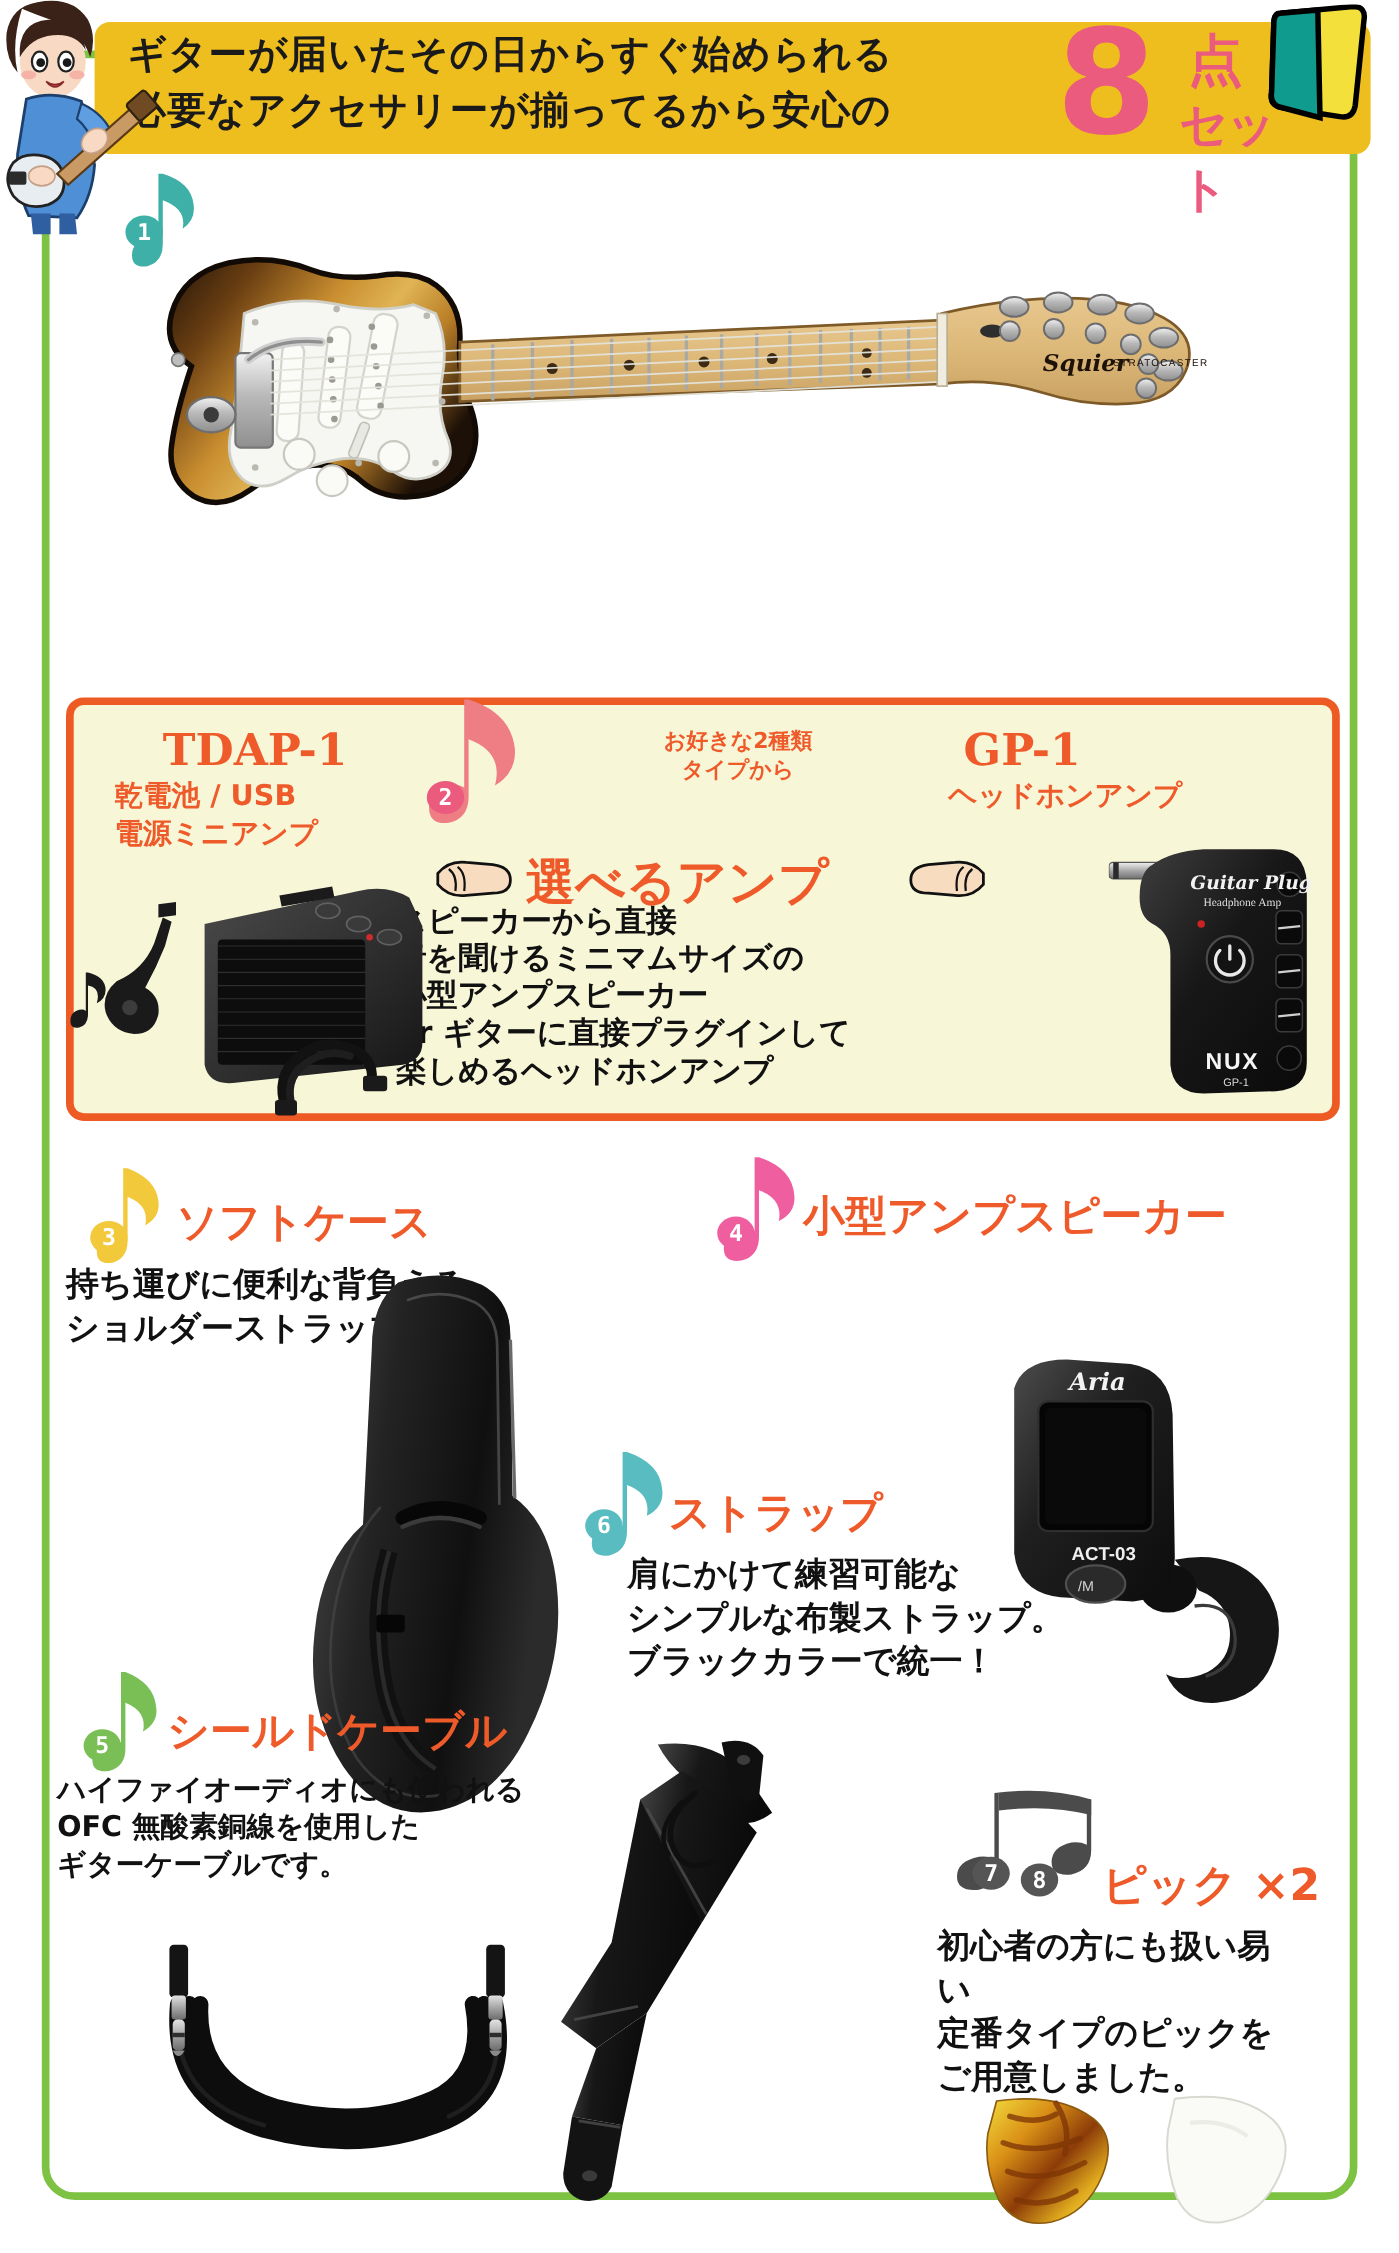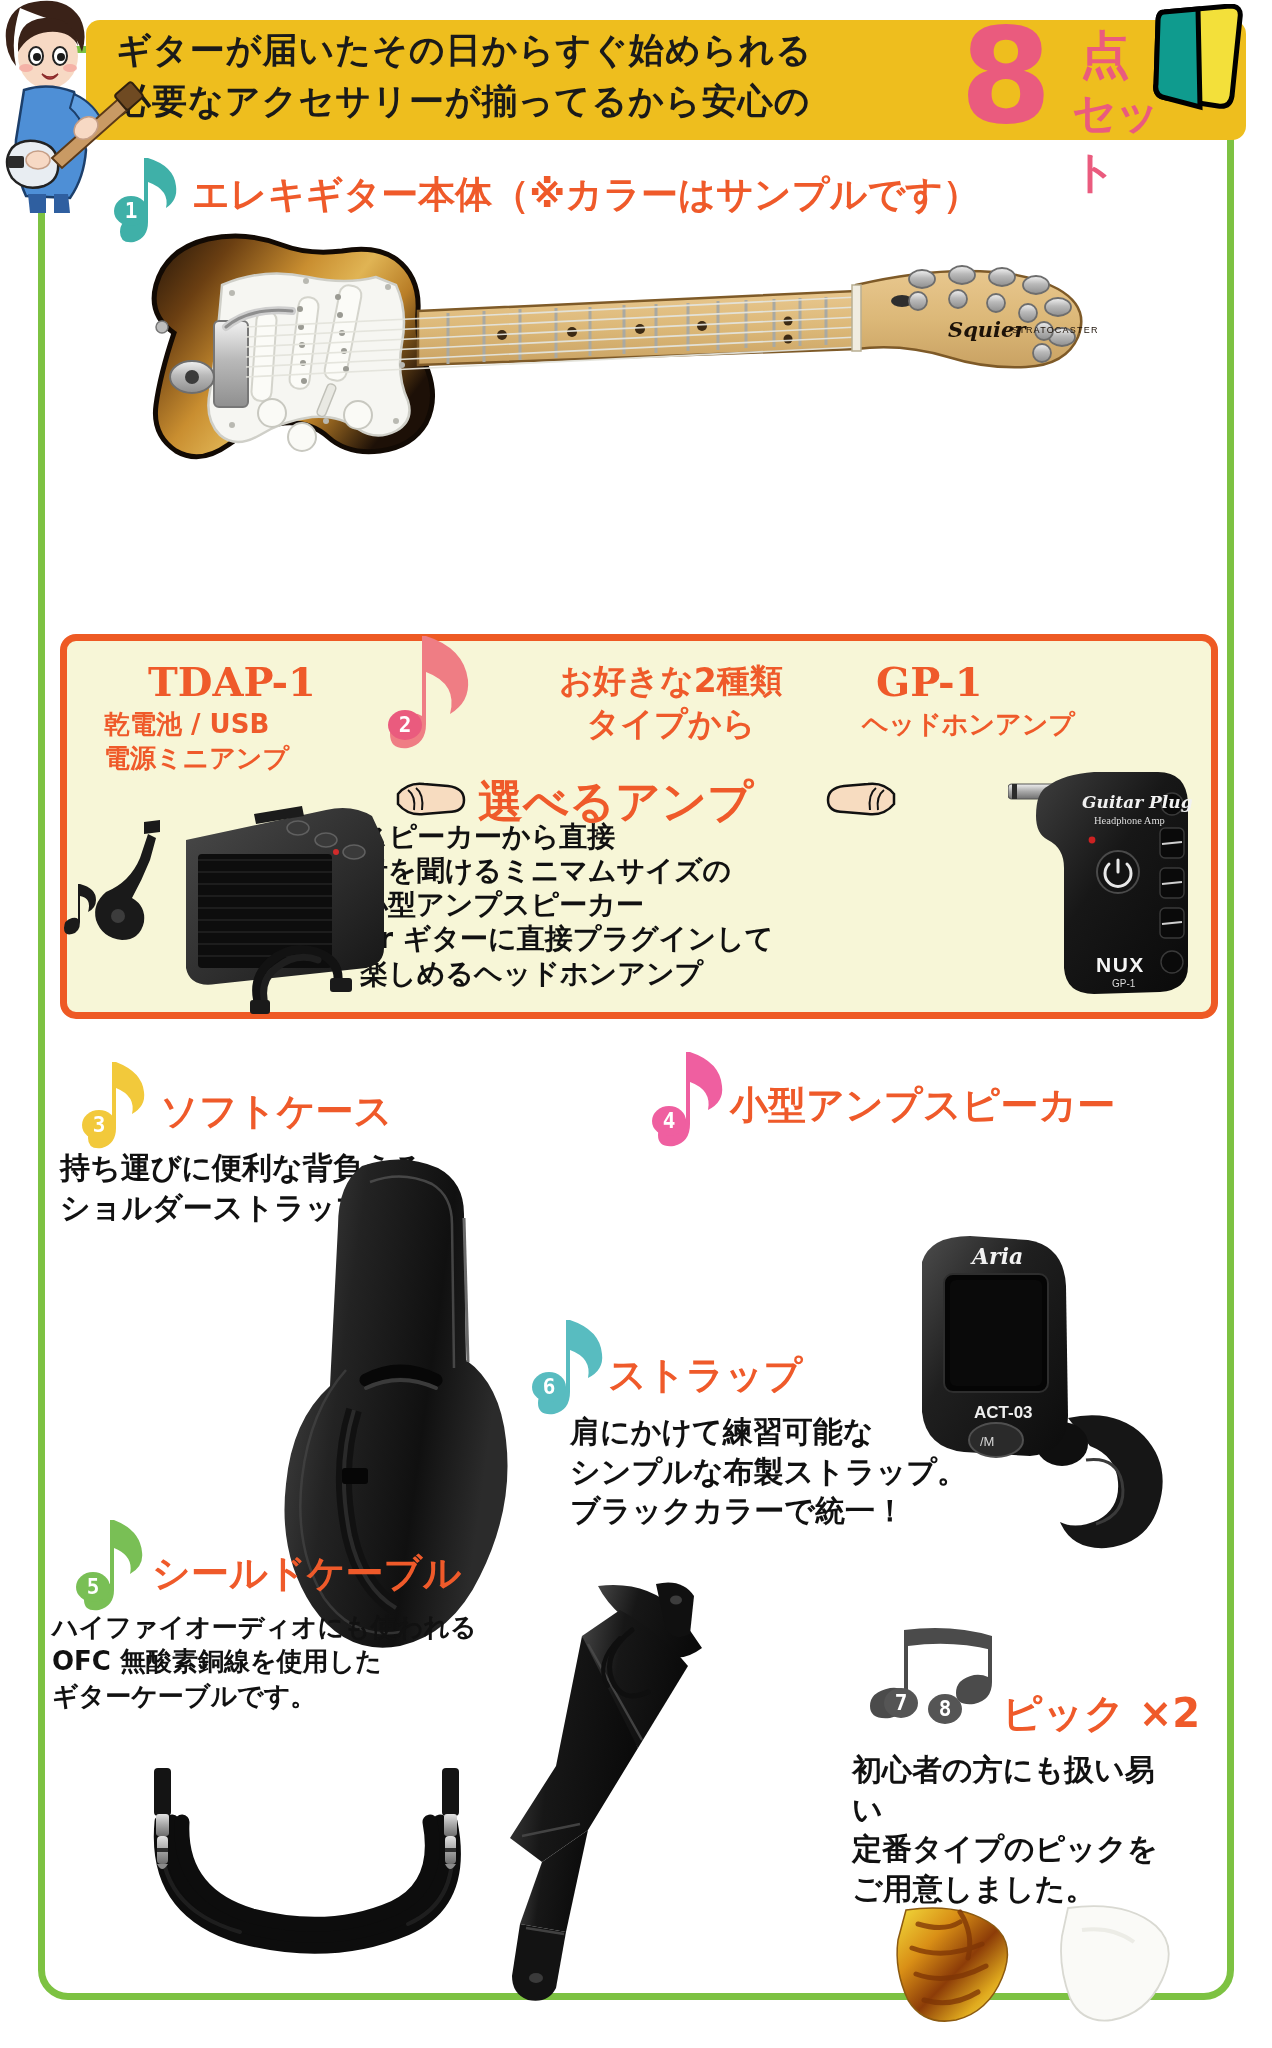--- a/index.html
+++ b/index.html
@@ -120,21 +120,21 @@
     left: 60px; top: 634px;
     width: 1158px; height: 385px;
     background: #f7f6d7;
     border: 7px solid #ee5a24;
     border-radius: 16px;
   }
   .amp-model { position: absolute; color: #ef5a2a; font-weight: bold; font-size: 40px;
                font-family: "DejaVu Serif", serif; white-space: nowrap; }
   .amp-sub { position: absolute; color: #ef5a2a; font-weight: bold; font-size: 26px;
              line-height: 1.3; white-space: pre-line; }
-  .amp-mid { position: absolute; color: #ef5a2a; font-weight: bold; font-size: 33px;
+  .amp-mid { position: absolute; color: #ef5a2a; font-weight: bold; font-size: 20px;
              line-height: 1.3; text-align: center; white-space: pre-line; }
   .amp-head { position: absolute; color: #ef5a2a; font-weight: bold; font-size: 45px;
               white-space: nowrap; }
   .amp-body { position: absolute; color: #111; font-weight: bold; font-size: 28px;
               line-height: 1.22; text-align: left; white-space: pre-line; }
 
   .hand { position: absolute; width: 60px; height: 40px; }
 
   
   .photo { position: absolute; }
@@ -195,21 +195,20 @@
 
     <ellipse cx="86" cy="128" rx="13" ry="10" transform="rotate(-40 86 128)" fill="#f7d9c4" stroke="#c69f87" stroke-width="1.5"></ellipse>
 
     <ellipse cx="38" cy="160" rx="12" ry="9" fill="#f7d9c4" stroke="#c69f87" stroke-width="1.5"></ellipse>
   </svg>
 
   <svg class="note" style="left:118px; top:152px; width:66px; height:92px;" viewBox="0 0 66 92">
     <path d="M30 6 Q56 14 58 34 Q60 48 48 56 Q52 38 30 30 L30 70 Q30 86 16 90 Q2 92 2 80 Q2 68 16 64 Q22 62 26 64 L26 6 Z" fill="#3fb0a8"></path>
   </svg>
   <div class="num-badge" style="left:114px; top:196px; background:#3fb0a8;">1</div>
-  <div class="item-title" style="left:192px; top:170px; font-size:37px;">エレキギター本体（※カラーはサンプルです）</div>
 
   <svg class="guitar-wrap" viewBox="0 0 1060 290">
     <defs>
       <linearGradient id="burst" x1="0" y1="0" x2="1" y2="0.6">
         <stop offset="0%" stop-color="#221409"></stop>
         <stop offset="22%" stop-color="#6b3f12"></stop>
         <stop offset="46%" stop-color="#c98e30"></stop>
         <stop offset="62%" stop-color="#e0b454"></stop>
         <stop offset="78%" stop-color="#b97e27"></stop>
         <stop offset="100%" stop-color="#1d1007"></stop>

